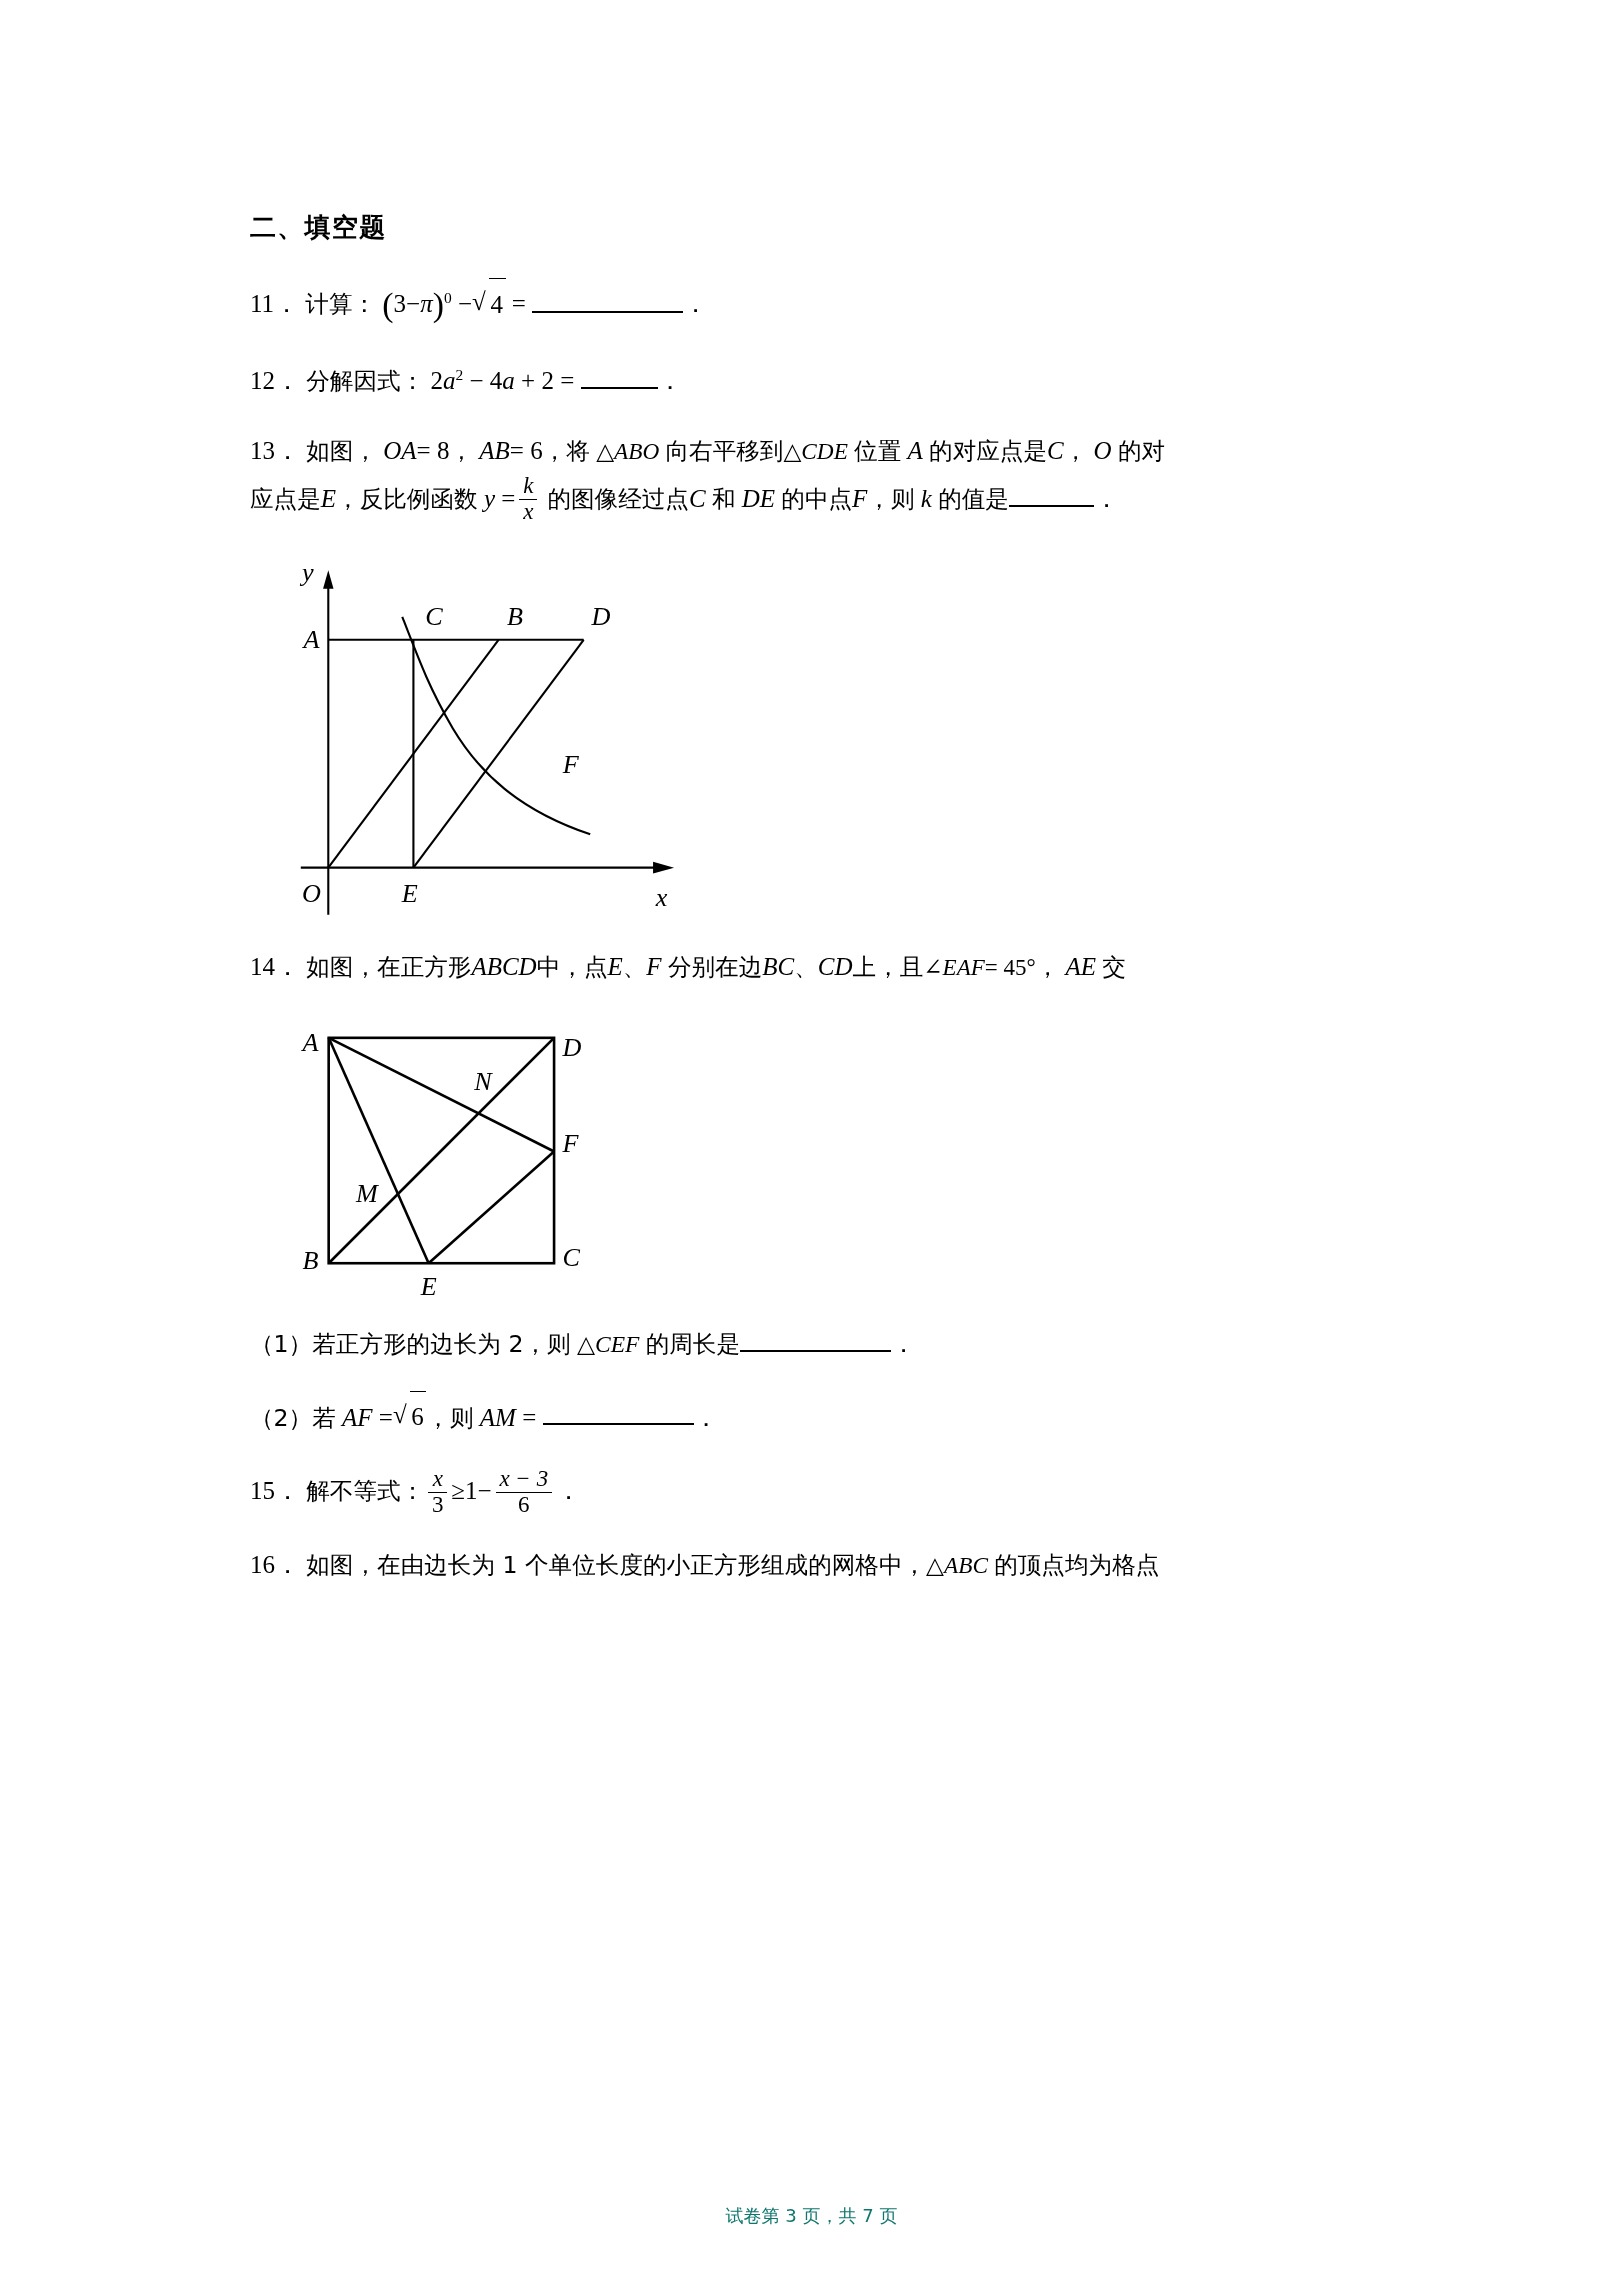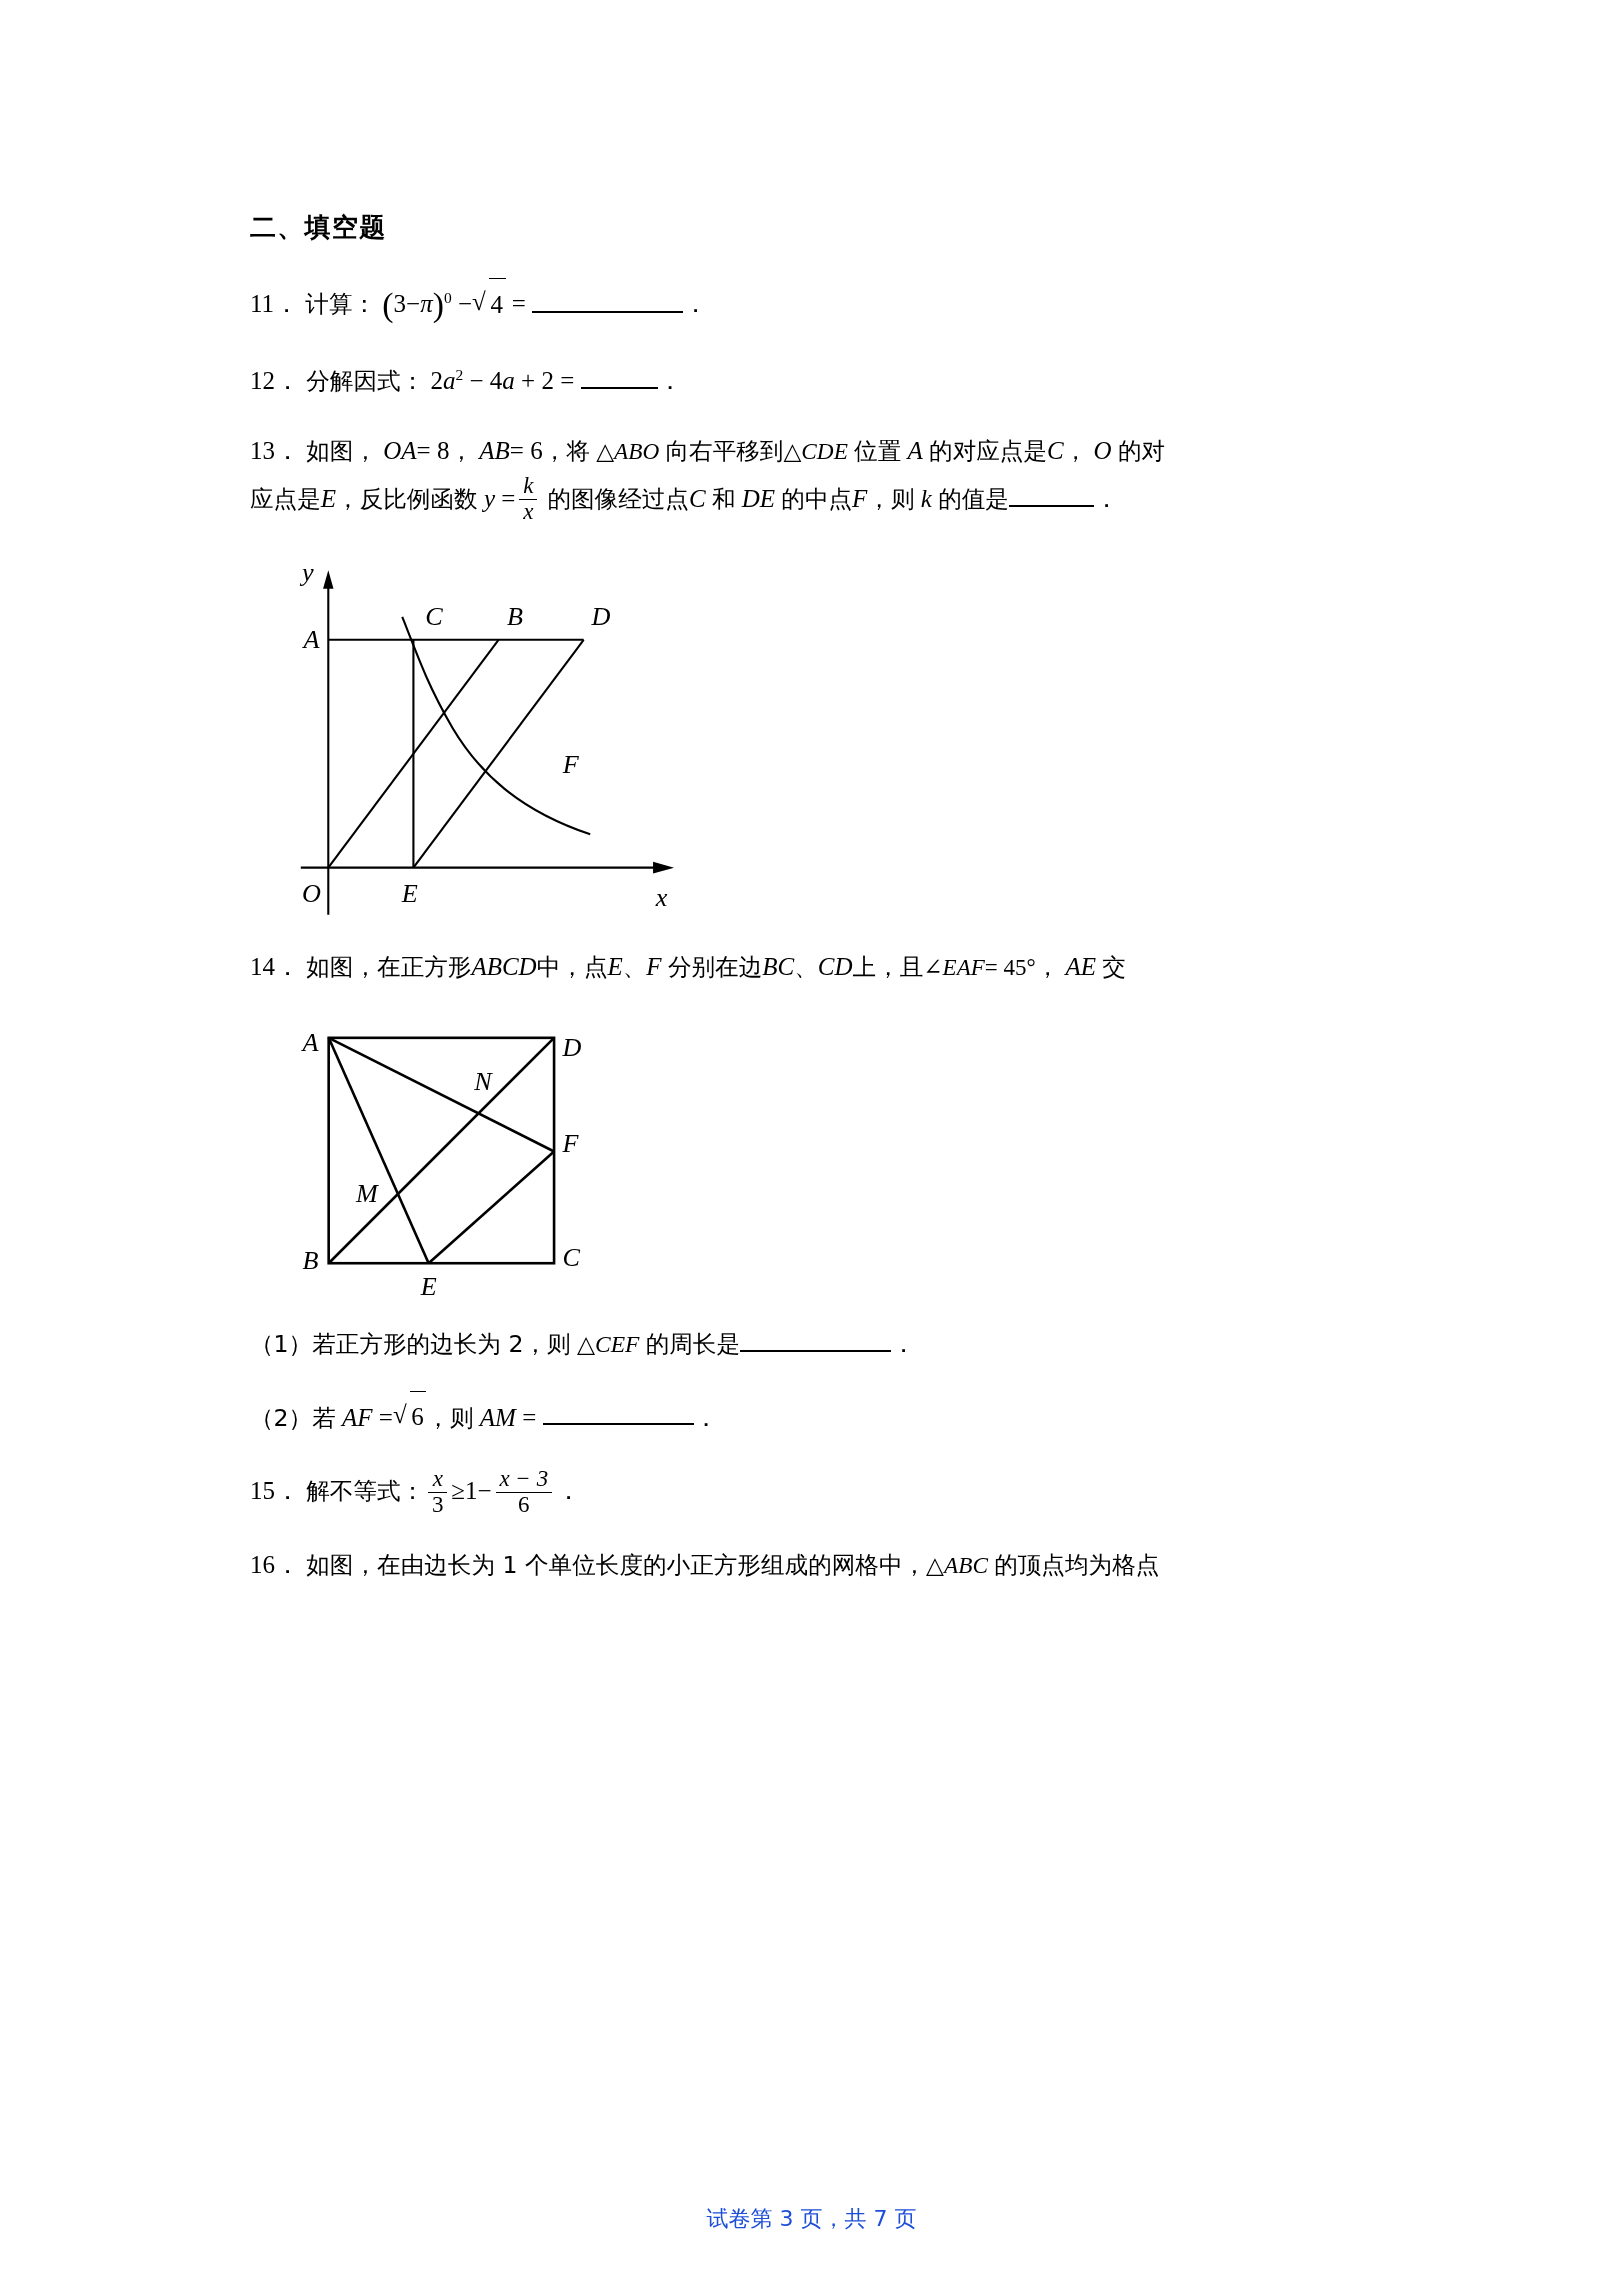--- a/index.html
+++ b/index.html
@@ -106,23 +106,23 @@
   .figure { position: relative; }
   .figure svg { display: block; }
 
   
   .footer {
     position: absolute;
     left: 0;
     top: 2204px;
     width: 1623px;
     text-align: center;
-    font-size: 22px;
+    font-size: 18px;
     font-family: "DejaVu Sans", "Liberation Sans", sans-serif;
-    color: #1d4ed8;
+    color: #0f766e;
   }
   .watermark {
     position: absolute;
     left: 1106px;
     top: 2207px;
     font-size: 35px;
     font-weight: bold;
     font-family: "DejaVu Sans", "Liberation Sans", sans-serif;
     color: #2e2e2e;
     letter-spacing: 0.7px;

